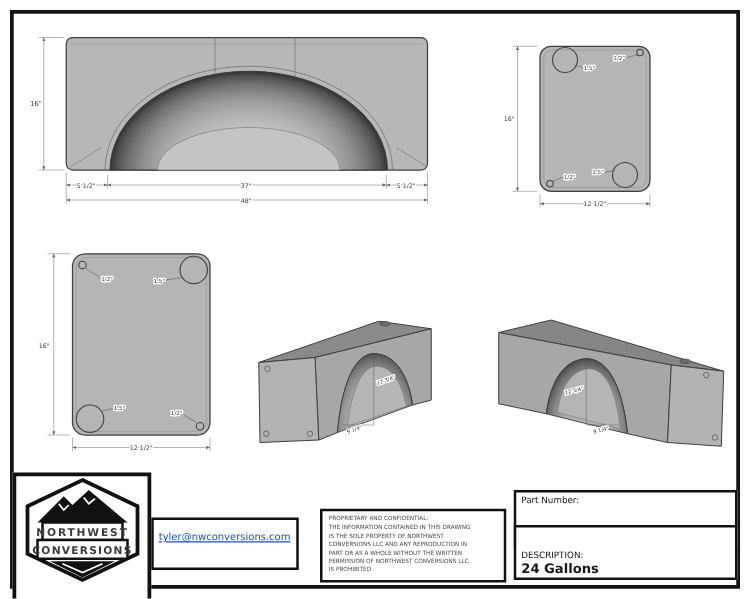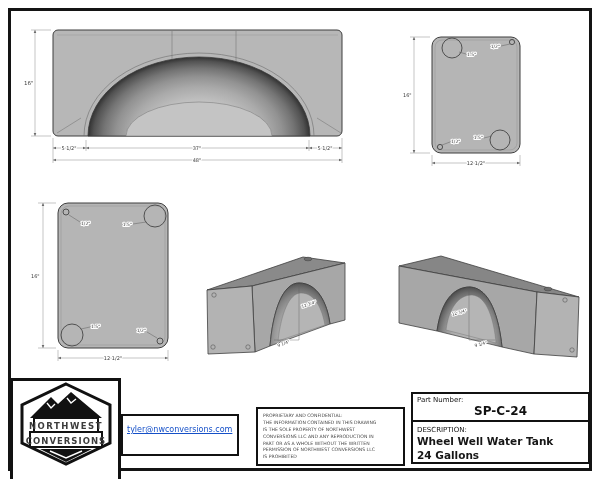--- a/index.html
+++ b/index.html
@@ -14,21 +14,21 @@
   .logo-box{left:10px;top:378px;width:111px;height:106px;border-width:3px;}
   .email-box{left:121px;top:414px;width:118px;height:42px;}
   .email-box a{display:block;margin:9px 0 0 4px;font-size:8px;color:#1550c8;
                white-space:nowrap;}
   .prop-box{left:256px;top:407px;width:149px;height:59px;padding:4px 5px;
             font-size:4.6px;line-height:1.5;color:#4a4a4a;}
   .pn-box{left:411px;top:392px;width:179px;height:46px;}
   .pn-label{font-size:7px;color:#111;margin:2px 0 0 4px;}
   .pn-value{font-size:12px;font-weight:bold;color:#111;text-align:center;margin-top:0px;}
   .desc-box{left:411px;top:420px;width:179px;height:44px;}
-  .desc-label{font-size:7px;color:#111;margin:4px 0 0 4px;}
+  .desc-label{font-size:7px;color:#111;margin:18px 0 0 4px;}
   .desc-line{font-size:10.5px;font-weight:bold;color:#161616;margin:1px 0 0 4px;line-height:1.25;}
 </style>
 </head>
 <body>
 
 <div class="sheet">
 
   <div class="frame"></div>
 
   <svg class="view" style="left:24px;top:24px" width="345" height="150" viewBox="0 0 345 150">
@@ -204,22 +204,20 @@
     <div>THE INFORMATION CONTAINED IN THIS DRAWING</div>
     <div>IS THE SOLE PROPERTY OF NORTHWEST</div>
     <div>CONVERSIONS LLC AND ANY REPRODUCTION IN</div>
     <div>PART OR AS A WHOLE WITHOUT THE WRITTEN</div>
     <div>PERMISSION OF NORTHWEST CONVERSIONS LLC</div>
     <div>IS PROHIBITED</div>
   </div>
 
   <div class="box pn-box">
     <div class="pn-label">Part Number:</div>
-    <div class="pn-value">SP-C-24</div>
   </div>
 
   <div class="box desc-box">
     <div class="desc-label">DESCRIPTION:</div>
-    <div class="desc-line">Wheel Well Water Tank</div>
     <div class="desc-line">24 Gallons</div>
   </div>
 
 </div>
 
 </body></html>

